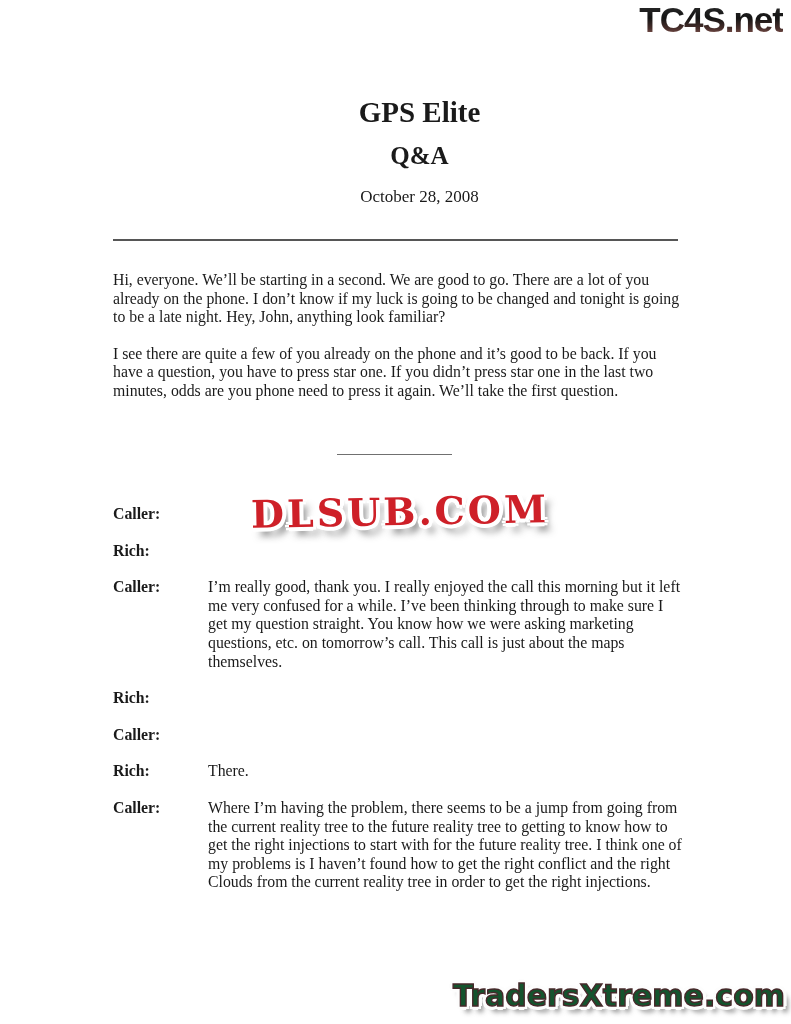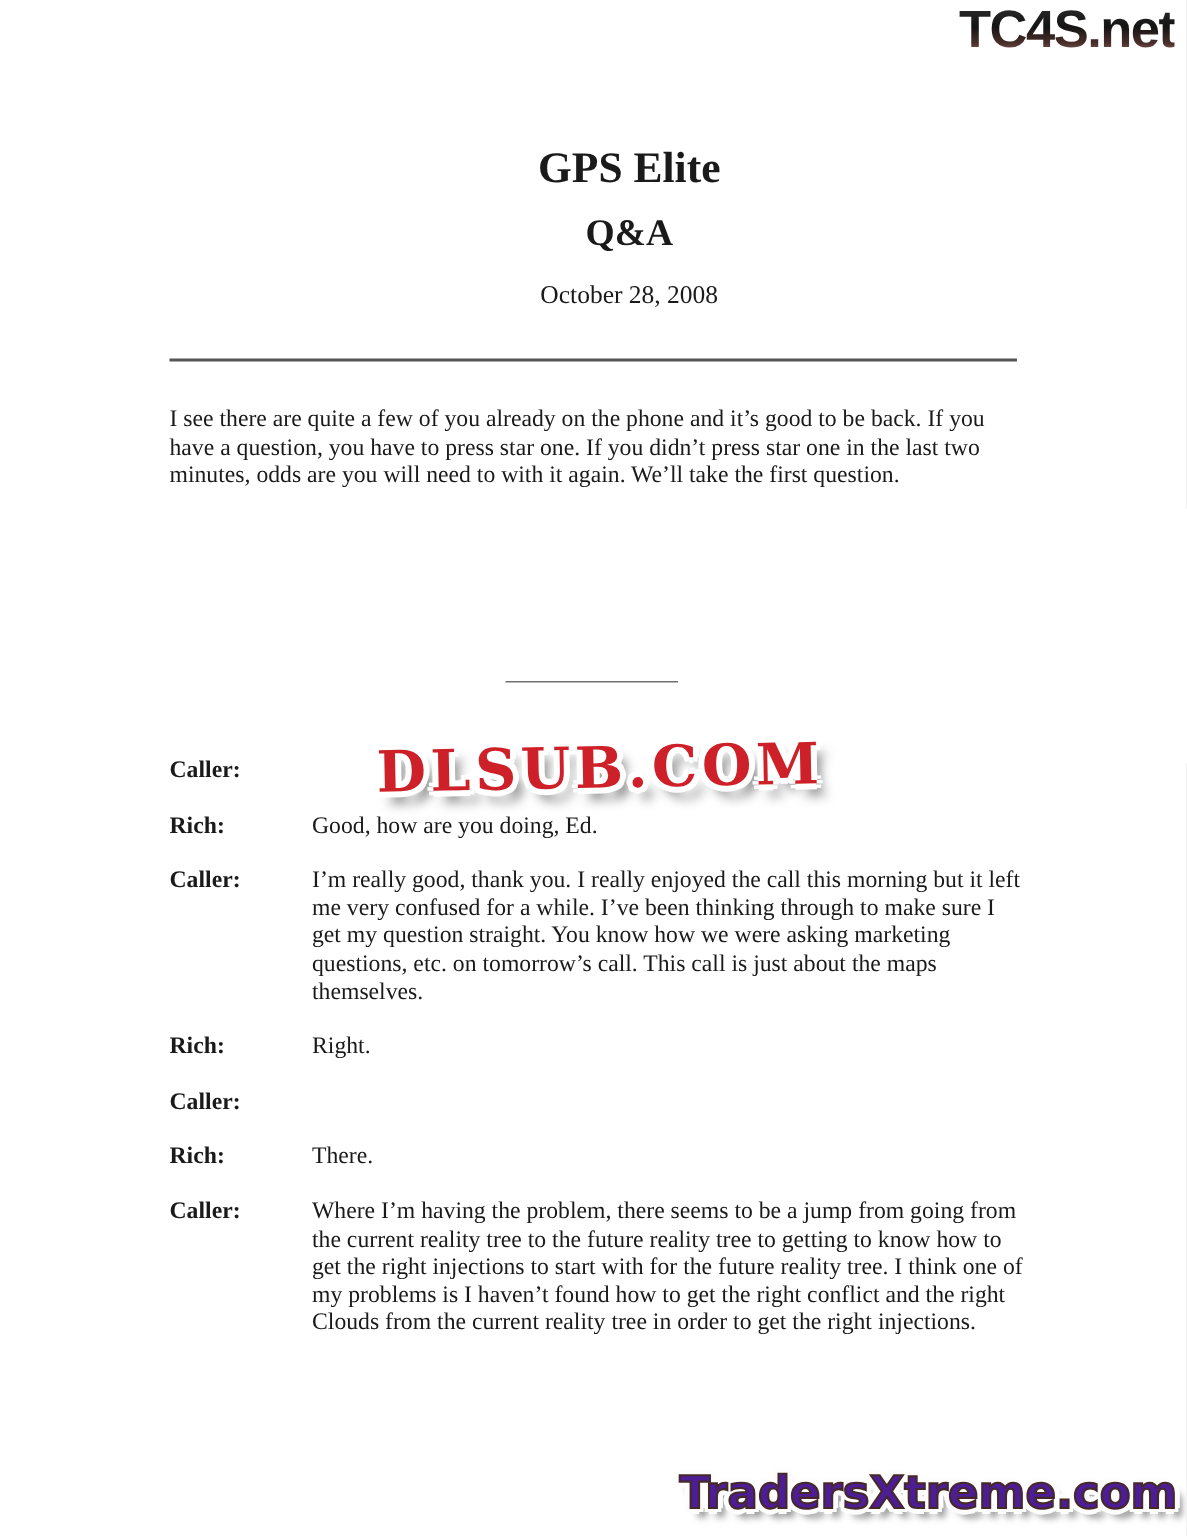--- a/index.html
+++ b/index.html
@@ -71,21 +71,21 @@
       6px 8px 7px rgba(110,110,110,0.85);
     white-space:nowrap;
   }
   
   .traders-logo{
     position:absolute;top:978px;right:6px;
     font-family:"DejaVu Sans", sans-serif;
     font-weight:bold;
     font-size:30px;
     letter-spacing:0px;
-    color:#4c1d95;
+    color:#14532d;
     -webkit-text-stroke:1.4px #46282a;
     text-shadow:
       -3px -3px 0 #fdfdfd, 3px -3px 0 #fdfdfd, -3px 3px 0 #fdfdfd, 3px 3px 0 #fdfdfd,
       -4px 0 0 #fdfdfd, 4px 0 0 #fdfdfd, 0 -4px 0 #fdfdfd, 0 4px 0 #fdfdfd,
       5px 6px 5px rgba(120,120,120,0.9);
     white-space:nowrap;
   }
 </style>
 </head>
 <body>
@@ -96,40 +96,39 @@
 
   <div class="title-block">
     <h1 class="doc-title">GPS Elite</h1>
     <h2 class="doc-subtitle">Q&amp;A</h2>
     <div class="doc-date">October 28, 2008</div>
   </div>
 
   <div class="full-rule"></div>
 
   <div class="intro">
-    <p>I see there are quite a few of you already on the phone and it’s good to be back. If you have a question, you have to press star one. If you didn’t press star one in the last two minutes, odds are you will need to with it again. We’ll take the first question.</p>
+    <p>Hi, everyone. We’ll be starting in a second. We are good to go. There are a lot of you already on the phone. I don’t know if my luck is going to be changed and tonight is going to be a late night. Hey, John, anything look familiar?</p>
+    <p>I see there are quite a few of you already on the phone and it’s good to be back. If you have a question, you have to press star one. If you didn’t press star one in the last two minutes, odds are you phone need to press it again. We’ll take the first question.</p>
   </div>
 
   <div class="short-rule"></div>
 
   <div class="dialogue">
     <div class="utterance">
       <span class="speaker">Caller:</span>
     </div>
     <div class="utterance">
       <span class="speaker">Rich:</span>
-      <span class="utt-text">Good, how are you doing, Ed.</span>
     </div>
     <div class="utterance">
       <span class="speaker">Caller:</span>
       <span class="utt-text">I’m really good, thank you. I really enjoyed the call this morning but it left me very confused for a while. I’ve been thinking through to make sure I get my question straight. You know how we were asking marketing questions, etc. on tomorrow’s call. This call is just about the maps themselves.</span>
     </div>
     <div class="utterance">
       <span class="speaker">Rich:</span>
-      <span class="utt-text">Right.</span>
     </div>
     <div class="utterance">
       <span class="speaker">Caller:</span>
     </div>
     <div class="utterance">
       <span class="speaker">Rich:</span>
       <span class="utt-text">There.</span>
     </div>
     <div class="utterance">
       <span class="speaker">Caller:</span>

